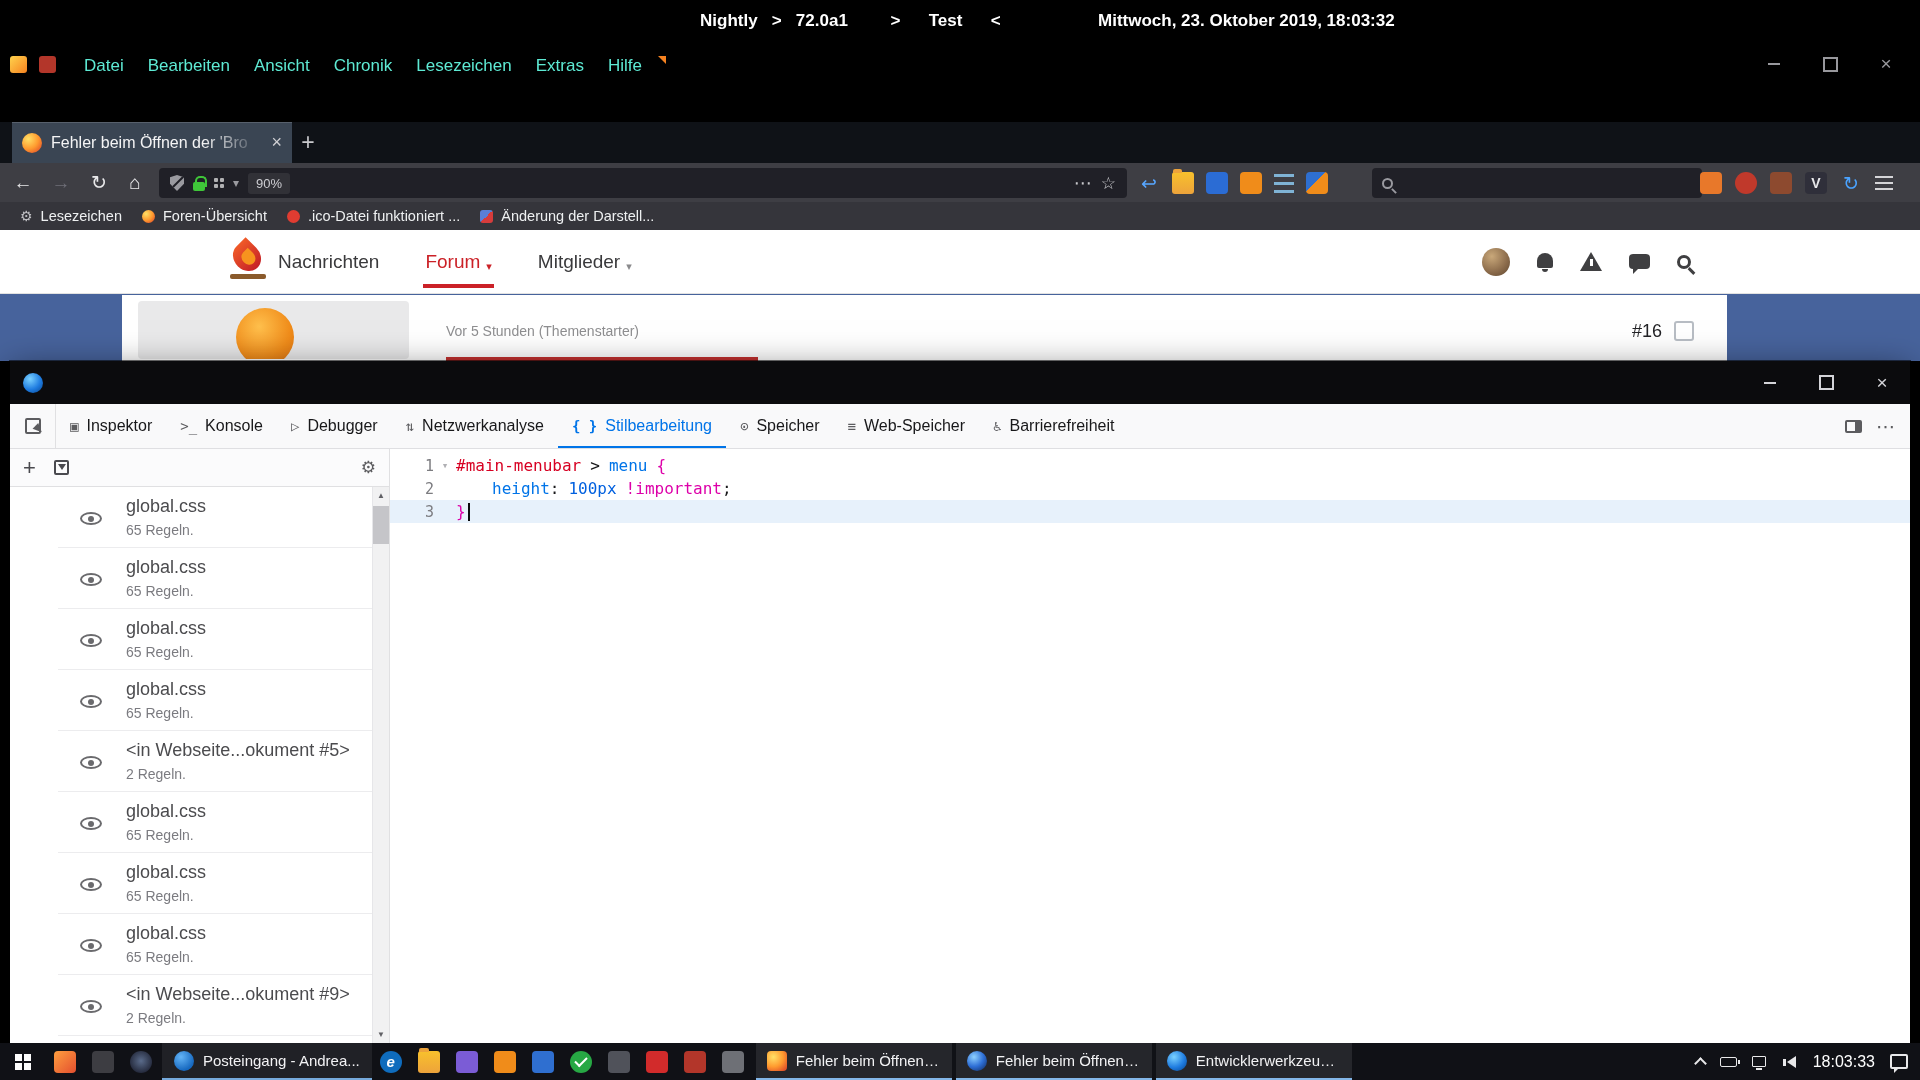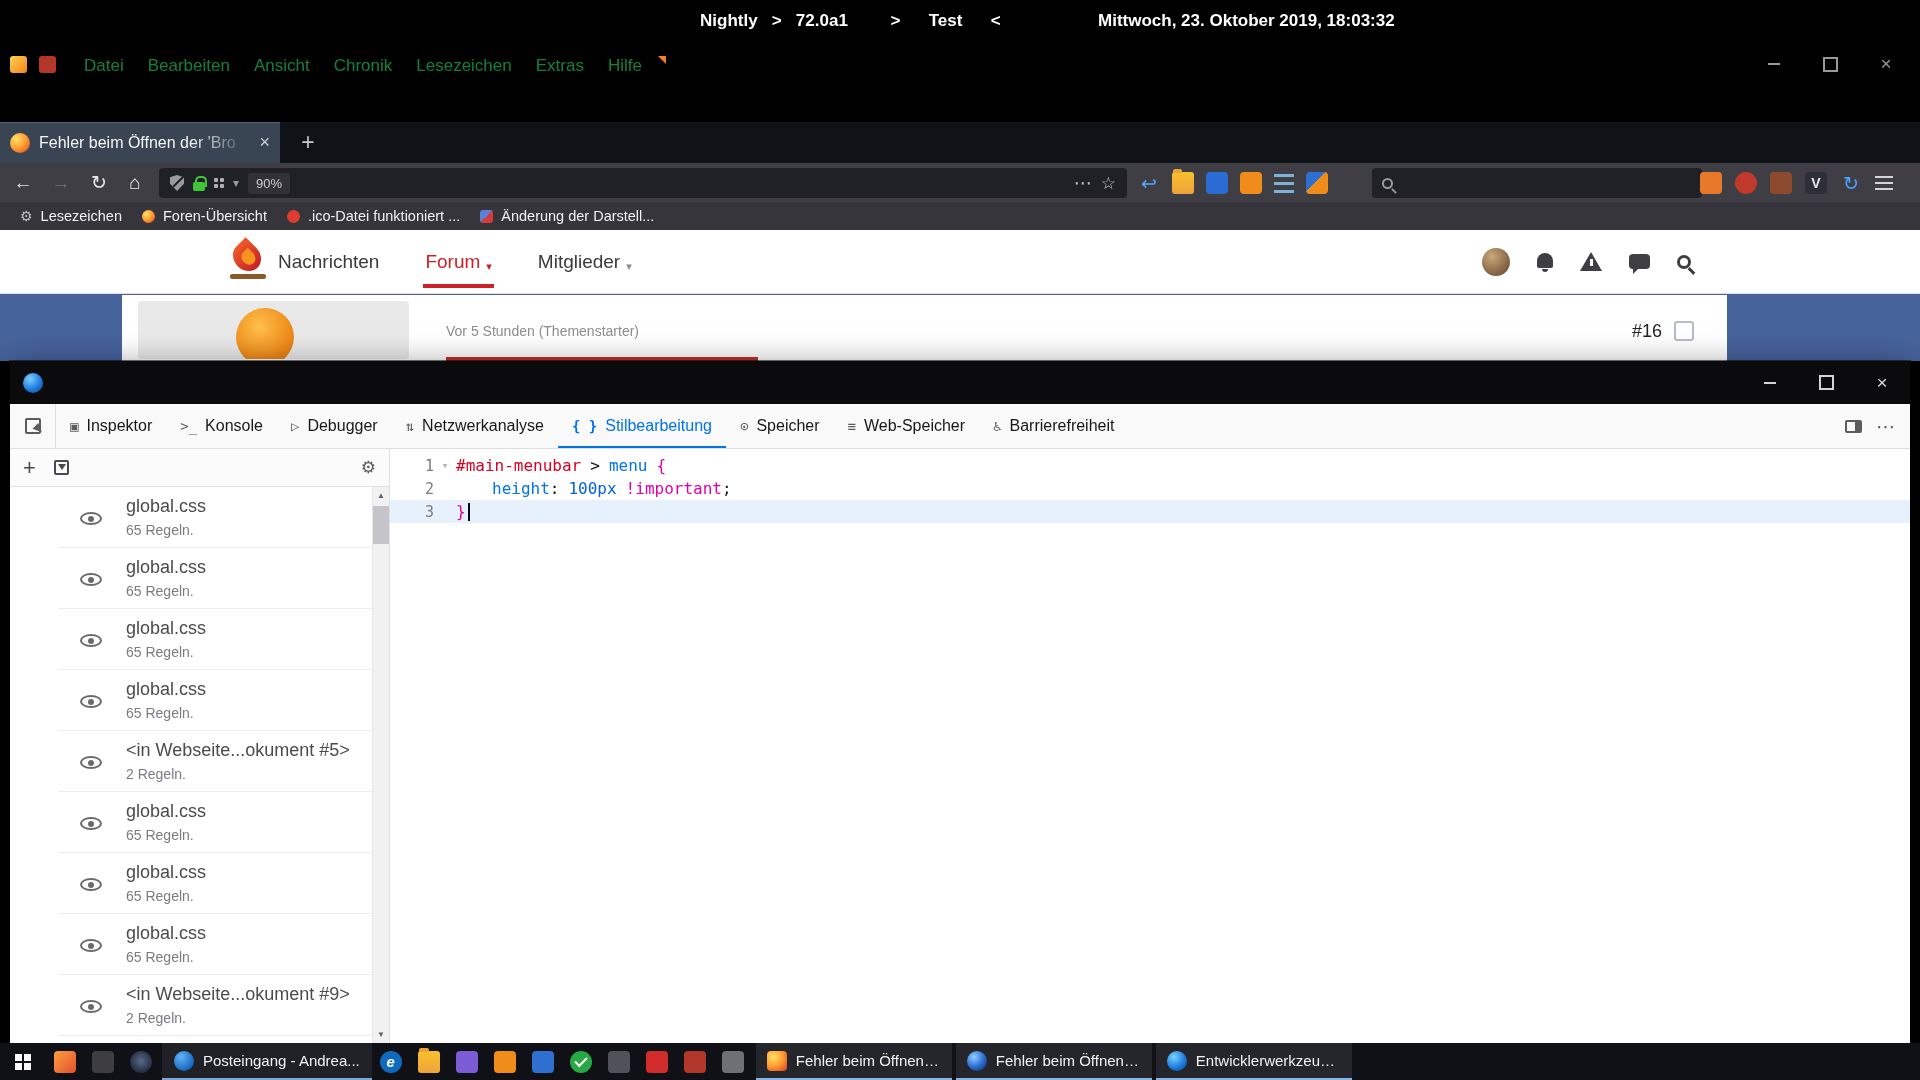--- a/index.html
+++ b/index.html
@@ -10,32 +10,32 @@
   
   .os-title-text{position:absolute;left:700px;top:11px;font-size:17px;font-weight:bold;color:#fff;white-space:pre;}
   .os-datetime{position:absolute;left:1098px;top:11px;font-size:17px;font-weight:bold;color:#fff;}
   .menu-row{position:absolute;top:45px;left:0;right:0;height:77px;background:#000;}
   .menu-icons{position:absolute;left:10px;top:11px;display:flex;gap:12px;align-items:center;}
   .mi-flag{width:17px;height:17px;border-radius:3px;background:linear-gradient(135deg,#ffd34d,#f58220);}
   .mi-red{width:17px;height:17px;border-radius:3px;background:#b3362a;}
   .mi-page{width:14px;height:17px;background:#f4f4f4;border-radius:2px;position:relative;}
   .mi-page::after{content:"";position:absolute;right:0;top:0;border:4px solid #f58220;border-left-color:transparent;border-bottom-color:transparent;}
   .menus{position:absolute;left:72px;top:4px;display:flex;}
-  .menu-item{padding:7px 12px;font-size:17px;color:#15803d;}
+  .menu-item{padding:7px 12px;font-size:17px;color:#5eead4;}
   .win-controls{position:absolute;right:6px;top:2px;display:flex;}
   .wc{width:56px;height:34px;display:flex;align-items:center;justify-content:center;color:#98989d;font-size:19px;}
   .wc-min::after{content:"";width:12px;height:2px;background:#98989d;}
   .wc-max::after{content:"";width:11px;height:11px;border:2px solid #98989d;}
   .wc.light{color:#d4d4d8;}
   .wc.light.wc-min::after{background:#d4d4d8;}
   .wc.light.wc-max::after{border-color:#d4d4d8;}
 
   
   .tabbar{position:absolute;top:122px;left:0;right:0;height:41px;background:#0f1217;}
-  .tab{position:absolute;left:0;top:0;width:280px;height:41px;background:#3a4553;display:flex;align-items:center;padding:0 10px;gap:9px;box-shadow:inset 0 1px 0 rgba(255,255,255,.15);}
+  .tab{position:absolute;left:12px;top:0;width:280px;height:41px;background:#3a4553;display:flex;align-items:center;padding:0 10px;gap:9px;box-shadow:inset 0 1px 0 rgba(255,255,255,.15);}
   .fx-ball{width:20px;height:20px;border-radius:50%;background:radial-gradient(circle at 32% 30%,#ffe066,#ff9b2f 50%,#e3562a 85%);flex:none;}
   .tab-label{flex:1;font-size:16px;color:#f4f4f5;white-space:nowrap;overflow:hidden;-webkit-mask-image:linear-gradient(90deg,#000 72%,transparent);mask-image:linear-gradient(90deg,#000 72%,transparent);}
   .tab-close{color:#cfcfd3;font-size:18px;}
   .newtab{position:absolute;left:290px;top:4px;width:36px;height:33px;display:flex;align-items:center;justify-content:center;color:#c9c9cd;font-size:23px;}
 
   
   .navbar{position:absolute;top:163px;left:0;right:0;height:39px;background:#3e3e44;}
   .nav-btn{position:absolute;top:4px;width:34px;height:31px;display:flex;align-items:center;justify-content:center;font-size:19px;color:#e9e9eb;}
   .nav-btn.disabled{color:#70707a;}
   .urlbar{position:absolute;left:159px;top:5px;width:968px;height:30px;background:#202027;border-radius:4px;display:flex;align-items:center;padding:0 11px;gap:9px;font-size:16px;}
@@ -540,15 +540,23 @@
       <span class="tb-label">Fehler beim Öffnen d...</span>
     </span>
     <span class="tb-win">
       <span class="ti t-nightly"></span>
       <span class="tb-label">Fehler beim Öffnen d...</span>
     </span>
     <span class="tb-win">
       <span class="ti t-dtlogo"></span>
       <span class="tb-label">Entwicklerwerkzeuge ...</span>
     </span>
+    <span class="tb-tray">
+      <span class="tr-chev"></span>
+      <span class="tr-batt"></span>
+      <span class="tr-net"></span>
+      <span class="tr-vol"></span>
+      <span class="tr-clock">18:03:33</span>
+      <span class="tr-ac"></span>
+    </span>
   </div>
 
 </div>
 
 </body></html>

